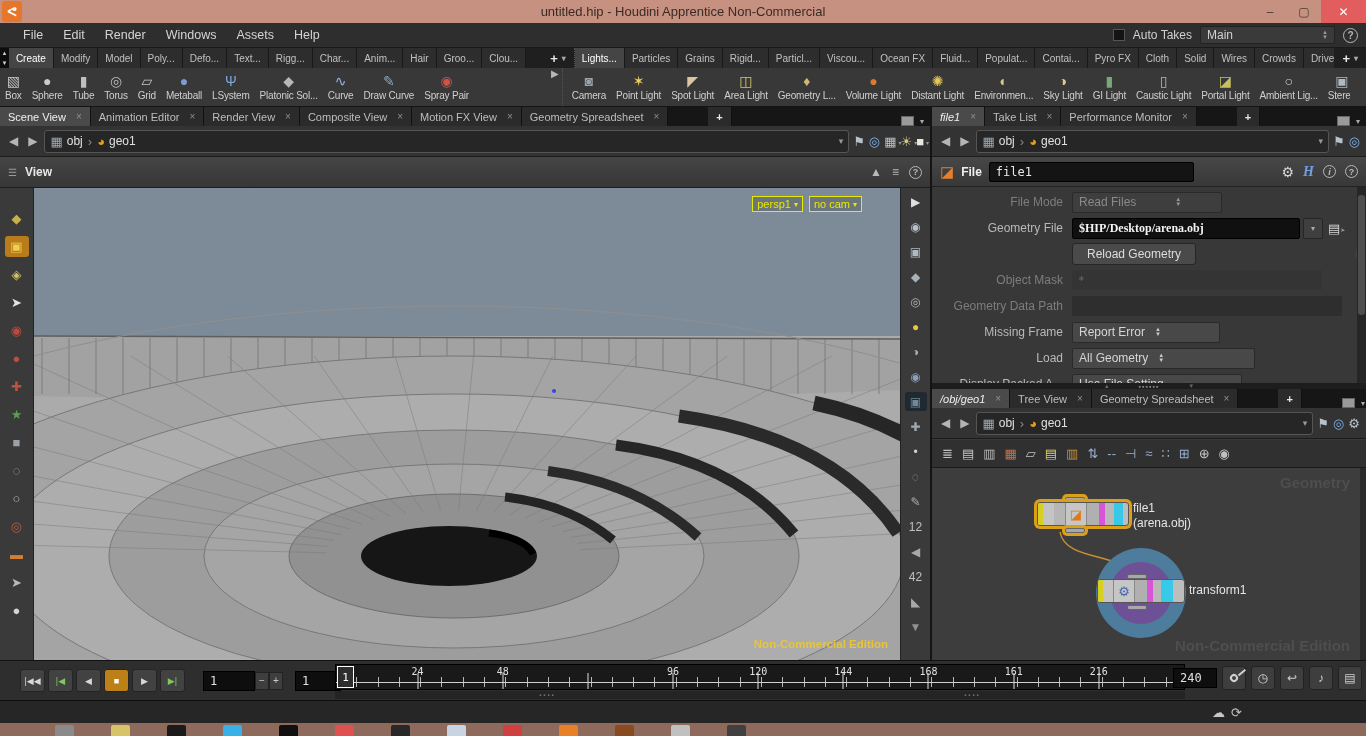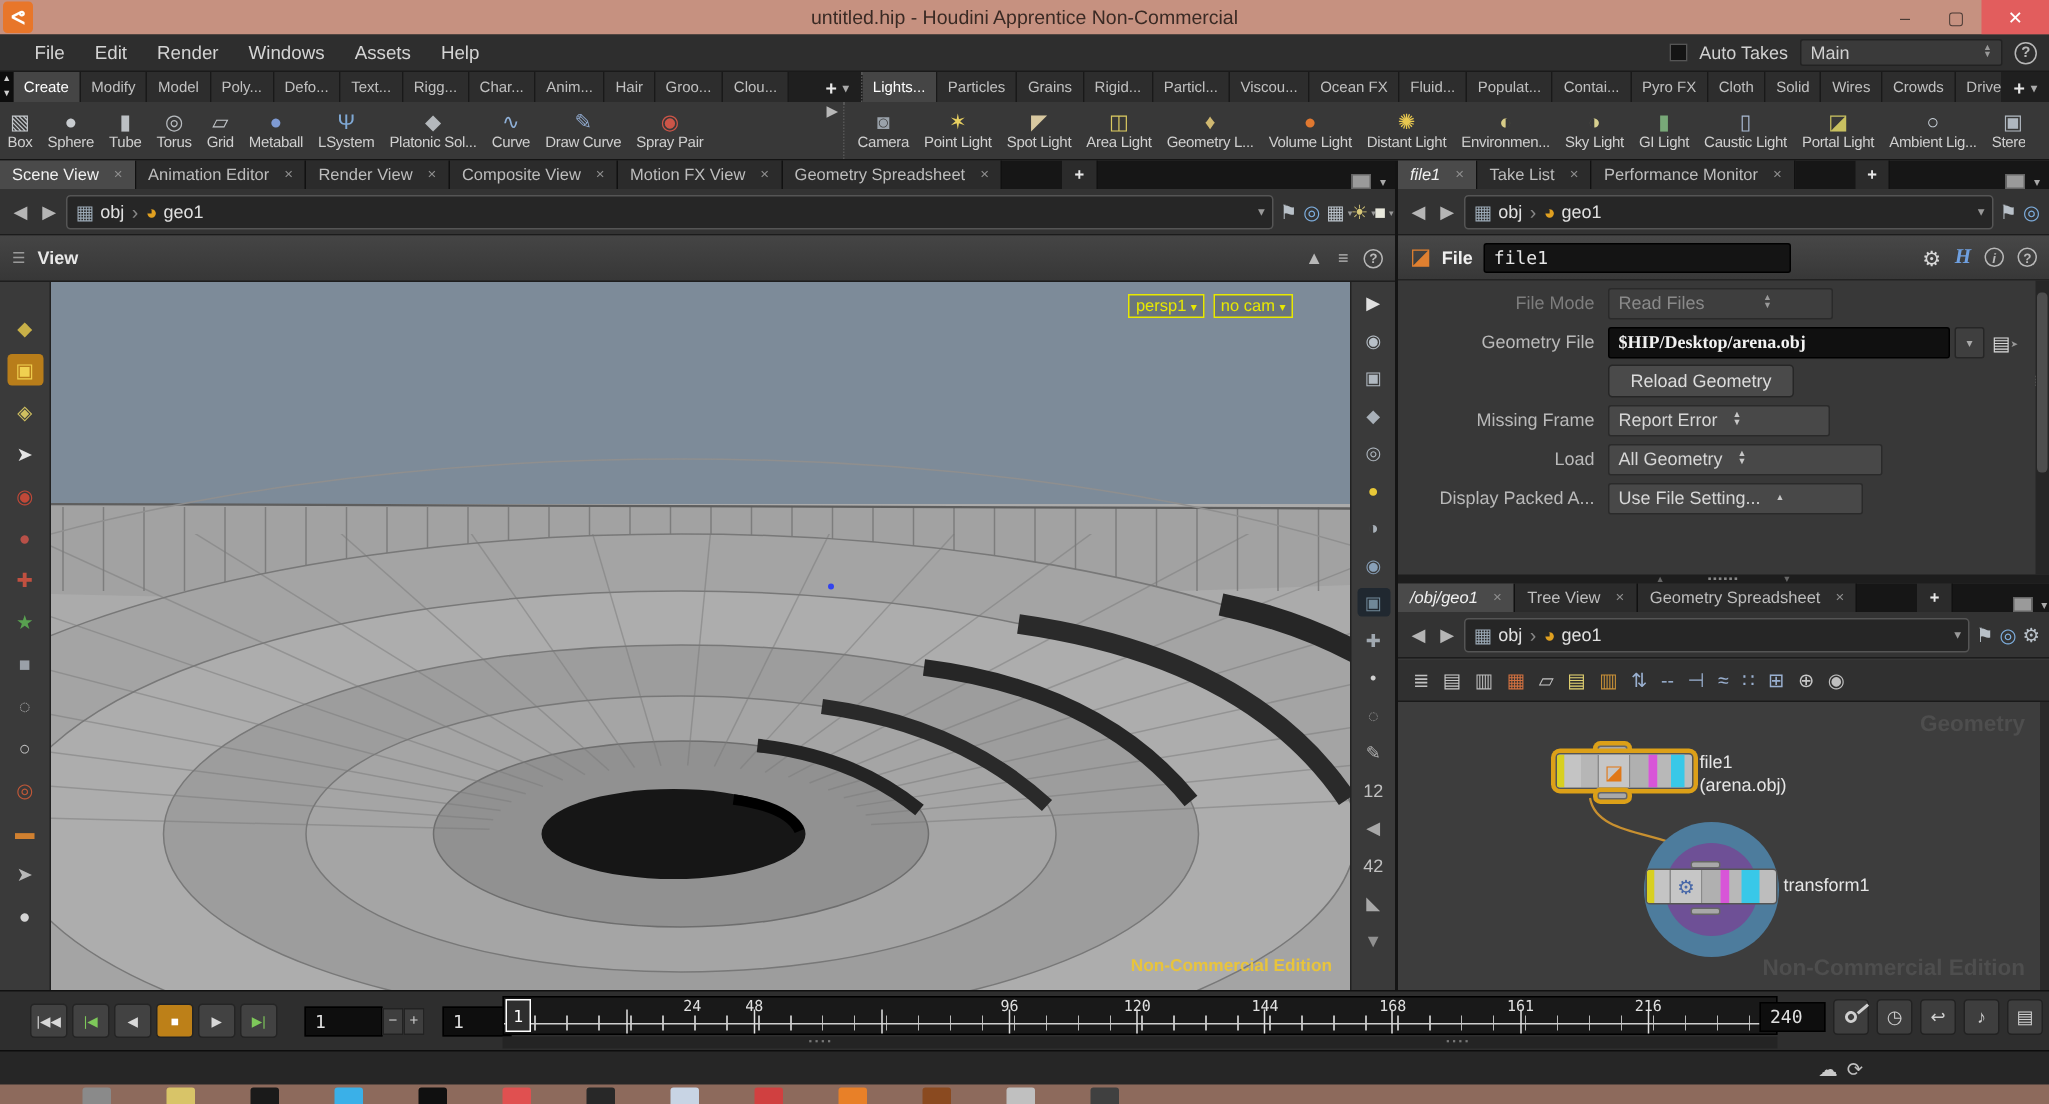--- a/index.html
+++ b/index.html
@@ -802,21 +802,29 @@
       <div class="field-dd">▾</div>
       <span class="bar-icon" style="margin-left:5px;color:#d8d8d8;">▤<span class="dd-tick">➤</span></span>
     </div>
 
     <div class="param-row">
       <span class="param-label"></span>
       <div class="btn">Reload Geometry</div>
       <span class="dots" style="margin-left:auto;margin-right:4px;">⣿</span>
     </div>
 
-
+    <div class="param-row">
+      <span class="param-label dis">Object Mask</span>
+      <div style="width:250px;color:#6e6e6e;font-family:'DejaVu Sans Mono',monospace;font-size:11px;background:#343434;height:20px;display:flex;align-items:center;padding:0 6px;border-radius:2px;">*</div>
+    </div>
+
+    <div class="param-row">
+      <span class="param-label dis">Geometry Data Path</span>
+      <div style="width:270px;background:#2e2e2e;height:20px;border-radius:2px;"></div>
+    </div>
 
     <div class="param-row">
       <span class="param-label">Missing Frame</span>
       <div class="dropdown" style="width:148px;">
         <span>Report Error</span>
         <span class="spinner" style="color:#c8c8c8;">
             <span>▲</span>
             <span>▼</span>
           </span>
       </div>
@@ -994,21 +1002,21 @@
   <div class="mini-btn">−</div>
   <div class="mini-btn">+</div>
   <div class="frame-field" style="margin-left:12px;width:46px;">1</div>
 
   <div id="ruler">
     <div class="minor-ticks"></div>
     <div class="baseline"></div>
     <div>
 
         <div>
-          <span class="tick" style="left: 9.62%; margin-left: 44px;">24</span>
+          <span class="tick" style="left: 9.62%;">24</span>
           <span class="tick-line" style="left: 9.62%;"></span>
         </div>
 
         <div>
           <span class="tick" style="left: 19.67%;">48</span>
           <span class="tick-line" style="left: 19.67%;"></span>
         </div>
 
         <div>
           <span class="tick" style="left: 29.71%; margin-top: 48px;">72</span>

